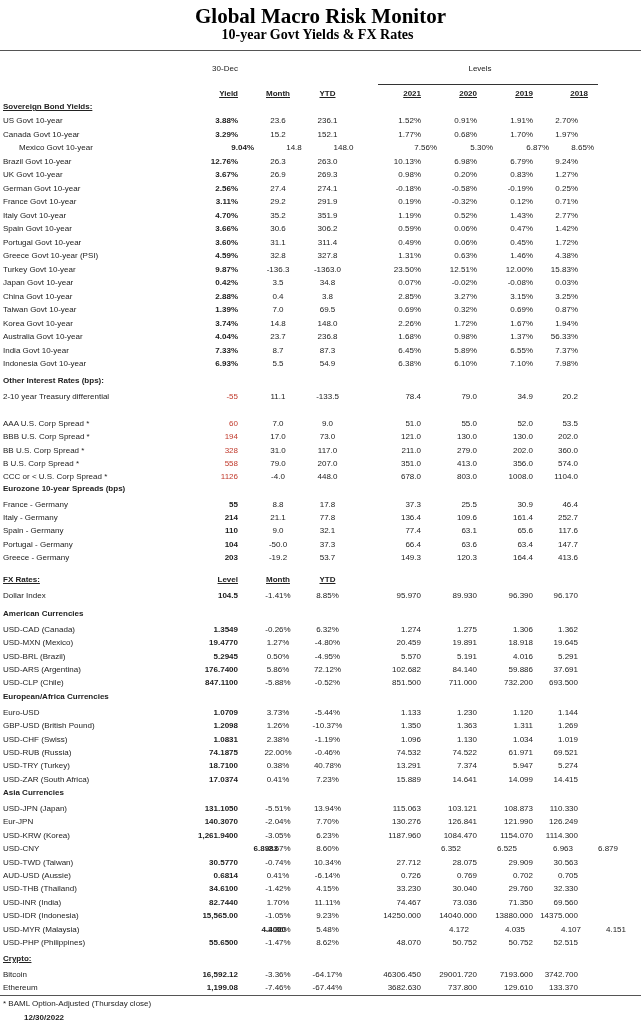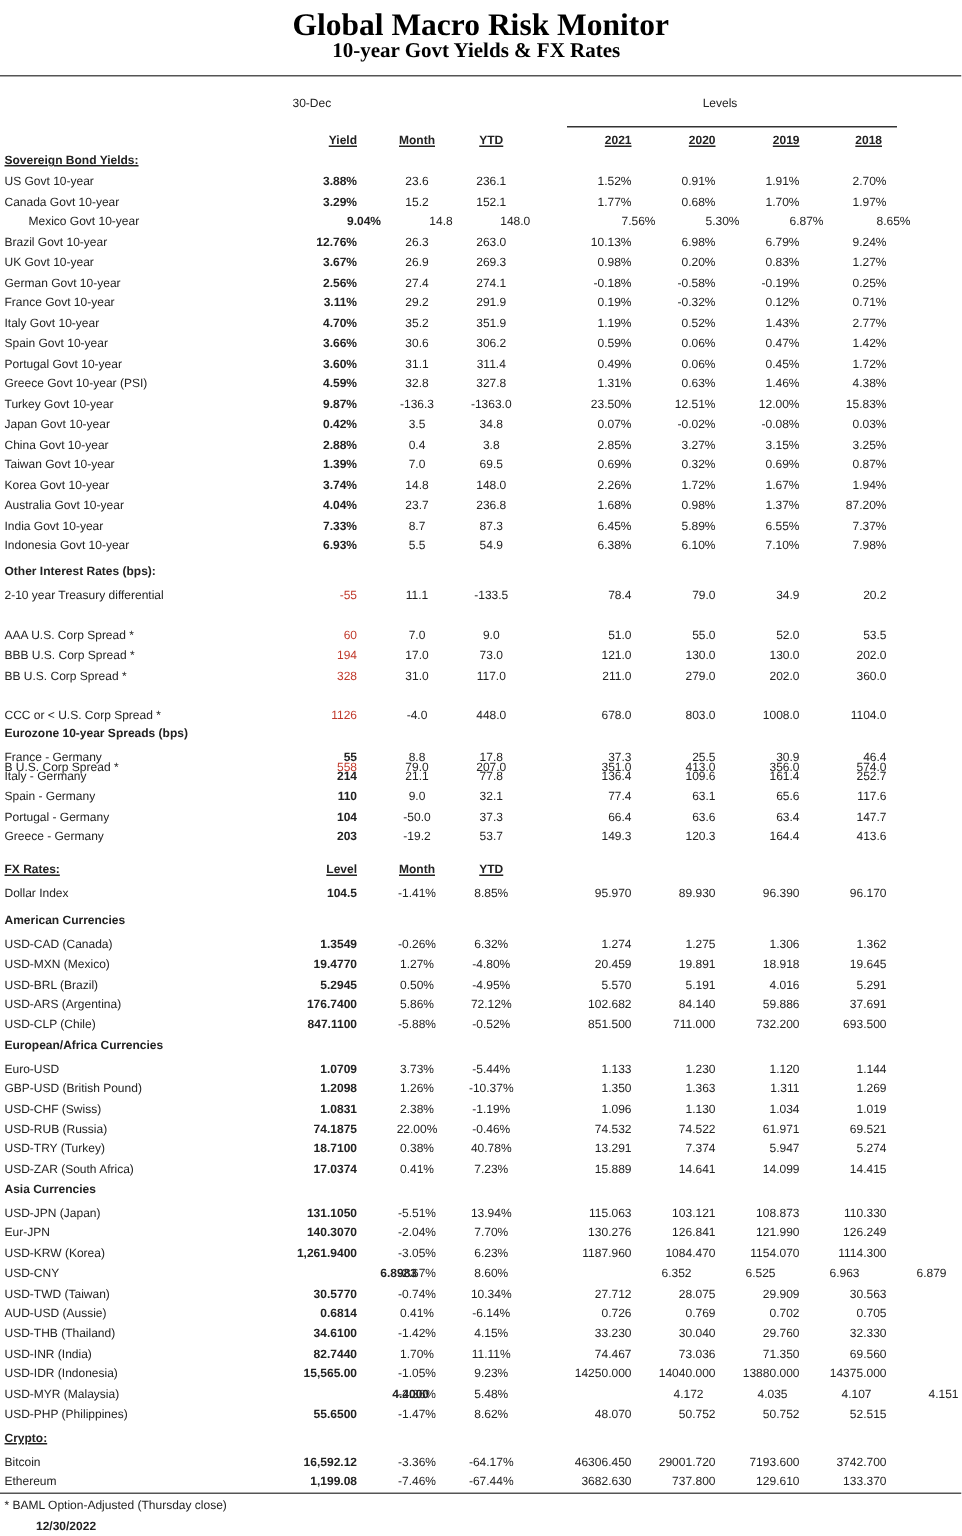--- a/index.html
+++ b/index.html
@@ -3,35 +3,35 @@
   <meta charset="utf-8">
   <style>
     html, body { margin: 0; padding: 0; background: #ffffff; }
     body { width: 641px; height: 1024px; position: relative; overflow: hidden;
            font-family: "Liberation Sans", sans-serif; color: #222; }
     .title { position: absolute; left: 0; width: 641px; top: 4px; text-align: center;
              font-family: "Liberation Serif", serif; font-weight: bold; font-size: 21px; color: #000; }
     .subtitle { position: absolute; left: 12px; width: 611px; top: 27px; text-align: center;
                 font-family: "Liberation Serif", serif; font-weight: bold; font-size: 14px; color: #000; }
     .rule-top { position: absolute; left: 0; width: 641px; top: 50px; height: 0; border-top: 1px solid #555; }
-    .hdr-date { position: absolute; left: 195px; width: 60px; top: 64px; text-align: left; font-size: 8px; }
+    .hdr-date { position: absolute; left: 195px; width: 60px; top: 64px; text-align: center; font-size: 8px; }
     .hdr-levels { position: absolute; left: 440px; width: 80px; top: 64px; text-align: center; font-size: 8px; }
     .levels-rule { position: absolute; left: 378px; width: 220px; top: 84px; border-top: 1px solid #333; }
     .colhdr { position: absolute; top: 89px; font-size: 8px; font-weight: bold; text-decoration: underline; text-align: right; }
 
     .row { position: absolute; left: 0; width: 641px; height: 13px; font-size: 8px; line-height: 13px; }
     .row span { position: absolute; white-space: nowrap; }
     .c-label { left: 3px; }
     .c-v1 { right: 403px; text-align: right; font-weight: bold; }
     .c-v2 { left: 258px; width: 40px; text-align: center; }
     .c-v3 { left: 305px; width: 45px; text-align: center; }
     .c-y1 { right: 220px; text-align: right; }
     .c-y2 { right: 164px; text-align: right; }
     .c-y3 { right: 108px; text-align: right; }
-    .c-y4 { right: 50px; text-align: right; }
+    .c-y4 { right: 63px; text-align: right; }
     .red { color: #c0392b; font-weight: normal !important; }
     .sec { position: absolute; left: 3px; font-size: 8px; font-weight: bold; }
     .sec.u { text-decoration: underline; }
     .rule-bottom { position: absolute; left: 0; width: 641px; top: 995px; border-top: 1px solid #555; }
     .foot1 { position: absolute; left: 3px; top: 999px; font-size: 8px; }
     .foot2 { position: absolute; left: 24px; top: 1013px; font-size: 8px; font-weight: bold; }
   </style>
 </head>
 <body>
 
@@ -225,21 +225,21 @@
       <span class="c-y4">1.94%</span>
     </div>
     <div class="row" style="top: 330px;">
       <span class="c-label">Australia Govt 10-year</span>
       <span class="c-v1">4.04%</span>
       <span class="c-v2">23.7</span>
       <span class="c-v3">236.8</span>
       <span class="c-y1">1.68%</span>
       <span class="c-y2">0.98%</span>
       <span class="c-y3">1.37%</span>
-      <span class="c-y4">87.20%</span>
+      <span class="c-y4">56.33%</span>
     </div>
     <div class="row" style="top: 343.5px;">
       <span class="c-label">India Govt 10-year</span>
       <span class="c-v1">7.33%</span>
       <span class="c-v2">8.7</span>
       <span class="c-v3">87.3</span>
       <span class="c-y1">6.45%</span>
       <span class="c-y2">5.89%</span>
       <span class="c-y3">6.55%</span>
       <span class="c-y4">7.37%</span>
@@ -287,21 +287,21 @@
     <div class="row" style="top: 443.6px;">
       <span class="c-label">BB U.S. Corp Spread *</span>
       <span class="c-v1 red">328</span>
       <span class="c-v2">31.0</span>
       <span class="c-v3">117.0</span>
       <span class="c-y1">211.0</span>
       <span class="c-y2">279.0</span>
       <span class="c-y3">202.0</span>
       <span class="c-y4">360.0</span>
     </div>
-    <div class="row" style="top: 456.9px; margin-top: 48px;">
+    <div class="row" style="top: 456.9px;">
       <span class="c-label">B U.S. Corp Spread *</span>
       <span class="c-v1 red">558</span>
       <span class="c-v2">79.0</span>
       <span class="c-v3">207.0</span>
       <span class="c-y1">351.0</span>
       <span class="c-y2">413.0</span>
       <span class="c-y3">356.0</span>
       <span class="c-y4">574.0</span>
     </div>
     <div class="row" style="top: 470.2px;">

